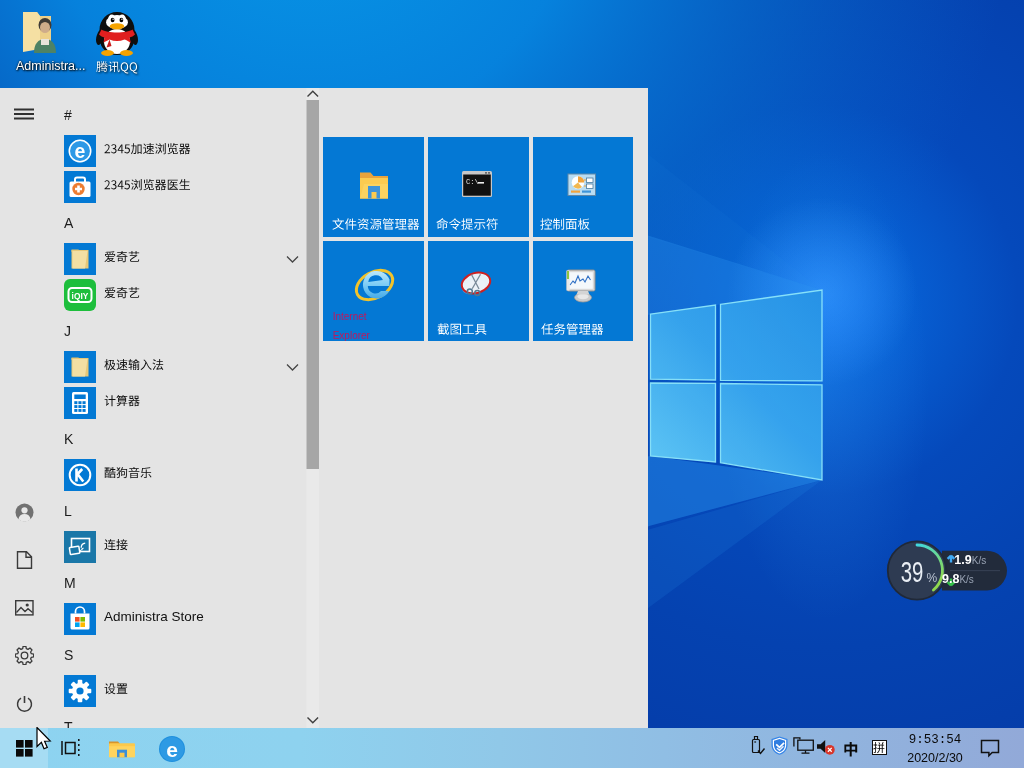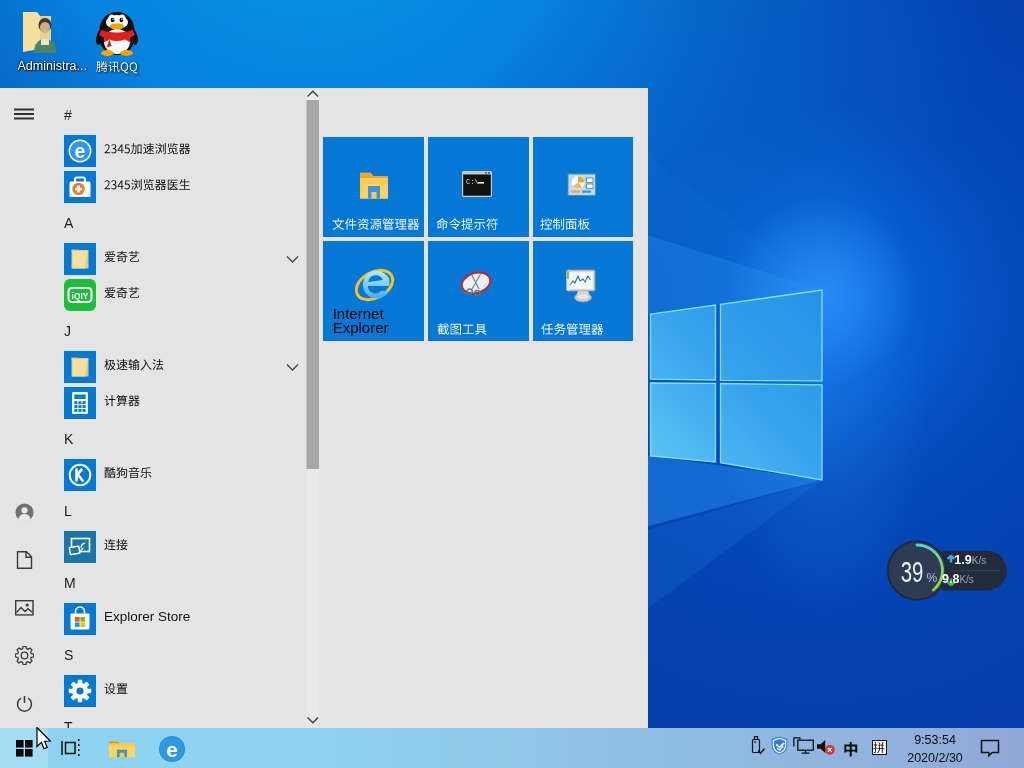--- a/index.html
+++ b/index.html
@@ -70,21 +70,21 @@
 <ellipse cx="17.6" cy="11" rx="1.9" ry="2.3" fill="#000"></ellipse>
 <ellipse cx="26.4" cy="11" rx="1.9" ry="2.3" fill="#000"></ellipse>
 <circle cx="18.1" cy="10.3" r="0.7" fill="#fff"></circle>
       <circle cx="26.9" cy="10.3" r="0.7" fill="#fff"></circle>
 <ellipse cx="22" cy="17.3" rx="7.2" ry="3.1" fill="#f5a300"></ellipse>
 <path d="M6.5,20.5 C12,24.5 32,24.5 37.5,20.5 L40,25.5 C38.5,27 36.5,28 34.5,28.5 L36,34 C34,32.5 31.5,31 29.5,30.5 C24.5,32.5 19.5,32.5 14.5,30.5 L8.5,33.5 L9.5,28.5 C7.5,28 5.5,27 4,25.5 Z" fill="#e01f1f"></path>
 <path d="M14.5,30.5 l-3,8 l5,-1.5 z" fill="#c81a1a"></path>
 <ellipse cx="12.5" cy="44" rx="6.5" ry="2.9" fill="#f5a300"></ellipse>
 <ellipse cx="31.5" cy="44" rx="6.5" ry="2.9" fill="#f5a300"></ellipse>
 </svg>
-    <div class="abs" style="left:8px;top:59px;width:79px;text-align:right;font-size:12.5px;color:#fff;text-shadow:1px 1px 2px #000,0 0 2px #000">Administra...</div>
+    <div class="abs" style="left:16px;top:59px;width:79px;text-align:left;font-size:12.5px;color:#fff;text-shadow:1px 1px 2px #000,0 0 2px #000">Administra...</div>
     <div class="abs" style="left:0;top:88px;width:648px;height:640px;background:#e4e4e4"></div>
     <svg class="abs" style="left:14px;top:108px" width="21" height="13">
       <rect y="0.5" width="20" height="2" fill="#303030"></rect>
       <rect y="5" width="20" height="2" fill="#303030"></rect>
       <rect y="9.5" width="20" height="2" fill="#303030"></rect>
     </svg>
 <svg class="abs" style="left:15px;top:503px" width="19" height="19">
 <circle cx="9.5" cy="9.5" r="9" fill="#717171"></circle>
 <circle cx="9.5" cy="7.3" r="3.1" fill="#e8e8e8"></circle>
 <path d="M3.4,16.3 c0.5,-3.6 3,-5.4 6.1,-5.4 c3.1,0 5.6,1.8 6.1,5.4 a9,9 0 0 1 -12.2,0 z" fill="#e8e8e8"></path>
@@ -292,21 +292,21 @@
  <path d="M1,6.2 h3.6 l4.6,-4.2 v13 l-4.6,-4.2 h-3.6 z" fill="#111"></path>
  <circle cx="13.8" cy="11.8" r="4.9" fill="#d8352a"></circle>
  <path d="M11.9,9.9 l3.8,3.8 m0,-3.8 l-3.8,3.8" stroke="#fff" stroke-width="1.3"></path>
 </svg>
 
 <svg class="abs" style="left:980px;top:739px" width="22" height="19">
  <path d="M1.5,1.5 h17 v12 h-6.3 l-3.3,3.3 v-3.3 h-7.4 z" fill="none" stroke="#111" stroke-width="1.5"></path>
 </svg>
 
 <div class="abs" style="left:871.5px;top:739.5px;width:15.5px;height:15.5px;background:#fefefe;border:1.2px solid #111"></div>
-<div class="abs" style="left:880px;top:733px;width:110px;text-align:center;font-size:12.5px;color:#0a0a0a;font-family:Liberation Sans, sans-serif">9:53:54</div>
+<div class="abs" style="left:880px;top:733px;width:110px;text-align:center;font-size:12.5px;color:#0a0a0a;font-family:Liberation Mono, monospace">9:53:54</div>
 <div class="abs" style="left:880px;top:750.5px;width:110px;text-align:center;font-size:12.5px;color:#0a0a0a;font-family:'Liberation Sans'">2020/2/30</div>
 
 <svg class="abs" style="left:880px;top:533px" width="140" height="75">
  <defs>
  <linearGradient id="arcg" x1="0" y1="0" x2="0.6" y2="1">
   <stop offset="0" stop-color="#3fd8e0"></stop>
           <stop offset="1" stop-color="#8fd84e"></stop>
  </linearGradient>
  </defs>
  <path d="M62,17.8 h45 a20,20 0 0 1 20,20 a20,20 0 0 1 -20,19.7 h-45 z" fill="#222b3b"></path>
@@ -350,37 +350,37 @@
     <div class="abs" style="left:64px;top:107.5px;font-size:14px;line-height:14px;color:#1c1c1c">#</div>
     <div class="abs" style="left:64px;top:215.5px;font-size:14px;line-height:14px;color:#1c1c1c">A</div>
     <div class="abs" style="left:64px;top:323.5px;font-size:14px;line-height:14px;color:#1c1c1c">J</div>
     <div class="abs" style="left:64px;top:431.5px;font-size:14px;line-height:14px;color:#1c1c1c">K</div>
     <div class="abs" style="left:64px;top:503.5px;font-size:14px;line-height:14px;color:#1c1c1c">L</div>
     <div class="abs" style="left:64px;top:575.5px;font-size:14px;line-height:14px;color:#1c1c1c">M</div>
     <div class="abs" style="left:64px;top:647.5px;font-size:14px;line-height:14px;color:#1c1c1c">S</div>
     <div class="abs" style="left:64px;top:719.5px;height:8.5px;width:20px;overflow:hidden">
       <div style="font-size:14px;line-height:14px;color:#1c1c1c">T</div>
     </div>
-    <div class="abs" style="left:104px;top:609.5px;font-size:13.5px;line-height:14px;color:#111">Explorer Store</div>
+    <div class="abs" style="left:104px;top:609.5px;font-size:13.5px;line-height:14px;color:#111">Administra Store</div>
     <svg style="position:absolute;left:331.5px;top:215.2px;overflow:visible" width="92" height="18">
       <path transform="translate(0,13.8)" d="M5.3 -10.3C5.7 -9.7 6.1 -8.8 6.2 -8.3L7.2 -8.7C7.1 -9.2 6.6 -10 6.3 -10.6ZM0.6 -8.3V-7.4H2.6C3.3 -5.5 4.3 -3.8 5.6 -2.5C4.2 -1.4 2.5 -0.5 0.5 0.1C0.6 0.3 0.9 0.8 1 1C3.1 0.3 4.9 -0.6 6.3 -1.8C7.7 -0.6 9.4 0.4 11.4 0.9C11.6 0.7 11.9 0.2 12.1 0.1C10.1 -0.5 8.4 -1.3 7 -2.5C8.3 -3.8 9.2 -5.4 10 -7.4H11.9V-8.3ZM6.3 -3.2C5.1 -4.4 4.2 -5.8 3.6 -7.4H8.9C8.3 -5.7 7.4 -4.3 6.3 -3.2Z M16.5 -4.3V-3.4H20.1V1H21V-3.4H24.4V-4.3H21V-7H23.9V-7.9H21V-10.4H20.1V-7.9H18.4C18.5 -8.5 18.7 -9.1 18.8 -9.7L17.9 -9.9C17.6 -8.2 17.1 -6.6 16.4 -5.6C16.6 -5.5 17 -5.2 17.2 -5.1C17.5 -5.6 17.8 -6.3 18.1 -7H20.1V-4.3ZM15.8 -10.5C15.2 -8.6 14.1 -6.7 12.9 -5.5C13.1 -5.2 13.3 -4.8 13.4 -4.5C13.8 -5 14.2 -5.5 14.6 -6V1H15.5V-7.5C16 -8.3 16.4 -9.3 16.7 -10.2Z M26.1 -9.4C27 -9.1 28.1 -8.5 28.7 -8L29.2 -8.8C28.6 -9.2 27.4 -9.7 26.5 -10.1ZM25.6 -6.2 25.9 -5.3C26.9 -5.7 28.2 -6.1 29.4 -6.5L29.2 -7.3C27.9 -6.9 26.5 -6.5 25.6 -6.2ZM27.3 -4.7V-1.2H28.2V-3.8H34.4V-1.2H35.4V-4.7ZM30.9 -3.4C30.6 -1.3 29.6 -0.2 25.6 0.2C25.8 0.5 26 0.8 26 1C30.3 0.4 31.4 -0.9 31.8 -3.4ZM31.4 -0.9C33 -0.4 35.1 0.4 36.1 1L36.7 0.2C35.6 -0.4 33.5 -1.2 32 -1.6ZM31.1 -10.5C30.7 -9.6 30.1 -8.5 29.1 -7.8C29.3 -7.7 29.6 -7.4 29.7 -7.2C30.3 -7.6 30.7 -8.1 31.1 -8.6H32.5C32.1 -7.3 31.3 -6.2 29.1 -5.6C29.2 -5.4 29.5 -5.1 29.6 -4.9C31.3 -5.4 32.3 -6.2 32.9 -7.2C33.7 -6.2 34.9 -5.4 36.3 -5C36.4 -5.2 36.7 -5.5 36.9 -5.7C35.3 -6 34 -6.9 33.3 -8C33.3 -8.2 33.4 -8.4 33.5 -8.6H35.3C35.1 -8.2 34.9 -7.8 34.8 -7.5L35.6 -7.3C35.9 -7.8 36.3 -8.5 36.6 -9.2L35.9 -9.4L35.8 -9.3H31.5C31.7 -9.7 31.8 -10 31.9 -10.3Z M44.2 -5.1H48V-4H44.2ZM44.2 -6.9H48V-5.8H44.2ZM43.8 -2.6C43.4 -1.7 42.9 -0.9 42.3 -0.2C42.5 -0.1 42.9 0.1 43.1 0.2C43.6 -0.4 44.2 -1.4 44.6 -2.3ZM47.4 -2.4C47.9 -1.6 48.5 -0.5 48.7 0.1L49.6 -0.3C49.3 -0.9 48.7 -1.9 48.2 -2.7ZM38.6 -9.7C39.3 -9.3 40.2 -8.7 40.7 -8.3L41.2 -9C40.8 -9.4 39.8 -10 39.1 -10.4ZM38 -6.3C38.7 -6 39.6 -5.4 40.1 -5L40.6 -5.8C40.1 -6.1 39.2 -6.6 38.5 -7ZM38.2 0.3 39.1 0.8C39.7 -0.4 40.4 -1.9 40.9 -3.2L40.1 -3.8C39.6 -2.3 38.8 -0.7 38.2 0.3ZM41.7 -9.9V-6.5C41.7 -4.4 41.6 -1.6 40.2 0.5C40.4 0.6 40.8 0.8 41 1C42.4 -1.2 42.6 -4.3 42.6 -6.5V-9H49.4V-9.9ZM45.6 -8.9C45.5 -8.5 45.4 -8 45.3 -7.6H43.4V-3.3H45.6V0C45.6 0.1 45.6 0.2 45.4 0.2C45.2 0.2 44.7 0.2 44.1 0.2C44.2 0.4 44.3 0.8 44.4 1C45.2 1 45.8 1 46.1 0.9C46.4 0.7 46.5 0.5 46.5 0V-3.3H48.9V-7.6H46.2C46.3 -7.9 46.5 -8.3 46.7 -8.7Z M52.6 -5.5V1H53.6V0.6H59.6V1H60.6V-2.1H53.6V-3H59.9V-5.5ZM59.6 -0.2H53.6V-1.4H59.6ZM55.5 -7.8C55.6 -7.5 55.8 -7.2 55.9 -7H51.3V-4.9H52.2V-6.2H60.5V-4.9H61.4V-7H56.9C56.7 -7.3 56.5 -7.7 56.3 -8ZM53.6 -4.8H59V-3.7H53.6ZM52.1 -10.6C51.8 -9.5 51.2 -8.4 50.5 -7.7C50.8 -7.6 51.2 -7.4 51.4 -7.2C51.7 -7.7 52 -8.2 52.4 -8.8H53.2C53.5 -8.3 53.8 -7.8 53.9 -7.4L54.7 -7.7C54.6 -8 54.4 -8.4 54.1 -8.8H56V-9.5H52.7C52.8 -9.8 52.9 -10.1 53 -10.4ZM57.4 -10.5C57.1 -9.6 56.7 -8.7 56.1 -8.1C56.4 -8 56.8 -7.8 56.9 -7.7C57.2 -8 57.4 -8.4 57.6 -8.8H58.5C58.9 -8.3 59.3 -7.7 59.4 -7.4L60.2 -7.7C60.1 -8 59.8 -8.4 59.5 -8.8H61.8V-9.5H58C58.1 -9.8 58.2 -10.1 58.3 -10.4Z M68.5 -6.8H70.4V-5.1H68.5ZM71.2 -6.8H73.1V-5.1H71.2ZM68.5 -9.1H70.4V-7.5H68.5ZM71.2 -9.1H73.1V-7.5H71.2ZM66.5 -0.3V0.6H74.6V-0.3H71.2V-2H74.2V-2.9H71.2V-4.3H74V-9.9H67.6V-4.3H70.3V-2.9H67.4V-2H70.3V-0.3ZM62.9 -1.2 63.2 -0.3C64.3 -0.7 65.7 -1.2 67.1 -1.6L66.9 -2.5L65.5 -2.1V-5.2H66.8V-6H65.5V-8.8H67V-9.7H63.1V-8.8H64.6V-6H63.2V-5.2H64.6V-1.8C64 -1.6 63.4 -1.4 62.9 -1.2Z M77.5 -9.1H79.6V-7.4H77.5ZM82.8 -9.1H85V-7.4H82.8ZM82.7 -6.1C83.2 -5.9 83.8 -5.5 84.2 -5.2H80.7C80.9 -5.7 81.2 -6.1 81.4 -6.5L80.5 -6.7V-9.9H76.6V-6.6H80.4C80.2 -6.1 79.9 -5.7 79.5 -5.2H75.7V-4.4H78.7C77.9 -3.7 76.8 -3 75.4 -2.5C75.6 -2.3 75.8 -2 75.9 -1.8L76.6 -2.1V1H77.5V0.6H79.6V0.9H80.5V-2.9H78.1C78.8 -3.3 79.4 -3.9 80 -4.4H82.3C82.8 -3.8 83.5 -3.3 84.2 -2.9H81.9V1H82.8V0.6H85V0.9H85.9V-2.1L86.5 -1.9C86.7 -2.1 86.9 -2.4 87.2 -2.6C85.8 -2.9 84.4 -3.6 83.4 -4.4H86.9V-5.2H84.7L85 -5.6C84.6 -5.9 83.8 -6.3 83.2 -6.6ZM81.9 -9.9V-6.6H85.9V-9.9ZM77.5 -0.2V-2H79.6V-0.2ZM82.8 -0.2V-2H85V-0.2Z" fill="#ffffff"></path>
     </svg>
     <svg style="position:absolute;left:435.6px;top:215.2px;overflow:visible" width="66" height="18">
       <path transform="translate(0,13.8)" d="M6.3 -10.7C5.1 -9 2.7 -7.4 0.4 -6.8C0.6 -6.5 0.9 -6.1 1 -5.9C1.9 -6.2 2.8 -6.6 3.7 -7.1V-6.4H8.7V-7.2C9.6 -6.7 10.5 -6.2 11.4 -5.9C11.6 -6.2 11.9 -6.6 12.1 -6.8C10.1 -7.3 8 -8.5 6.8 -9.8L7.1 -10.1ZM3.8 -7.2C4.7 -7.8 5.6 -8.5 6.3 -9.2C6.9 -8.5 7.8 -7.8 8.7 -7.2ZM1.6 -5.3V0H2.5V-1H5.4V-5.3ZM2.5 -4.5H4.5V-1.9H2.5ZM6.7 -5.3V1H7.7V-4.5H10.1V-1.8C10.1 -1.6 10 -1.6 9.8 -1.6C9.7 -1.6 9.1 -1.6 8.3 -1.6C8.5 -1.3 8.6 -1 8.6 -0.7C9.6 -0.7 10.2 -0.7 10.5 -0.9C10.9 -1 11 -1.3 11 -1.8V-5.3Z M17.5 -7C18.2 -6.4 19 -5.6 19.4 -5.1L20.1 -5.6C19.7 -6.2 18.9 -7 18.2 -7.5ZM14.6 -4.7V-3.8H21.4C20.7 -3.1 19.8 -2.2 18.9 -1.4C18.3 -1.8 17.6 -2.2 17 -2.6L16.3 -1.9C17.7 -1 19.5 0.2 20.4 1.1L21.1 0.3C20.7 -0 20.2 -0.4 19.7 -0.8C20.9 -2 22.3 -3.4 23.2 -4.4L22.5 -4.8L22.3 -4.7ZM18.9 -10.6C17.6 -8.8 15.2 -7.1 12.9 -6.1C13.2 -5.9 13.5 -5.6 13.6 -5.4C15.5 -6.2 17.4 -7.5 18.8 -9C20.2 -7.6 22.3 -6.2 24 -5.4C24.1 -5.6 24.5 -6 24.7 -6.2C22.9 -6.9 20.7 -8.3 19.4 -9.7L19.7 -10.1Z M31 -7.7H35.1V-6.7H31ZM31 -9.4H35.1V-8.4H31ZM30.1 -10.1V-6H36V-10.1ZM30.4 -3.7C30.2 -1.9 29.6 -0.5 28.5 0.4C28.7 0.6 29.1 0.9 29.2 1C29.9 0.4 30.4 -0.4 30.7 -1.3C31.5 0.5 32.8 0.8 34.7 0.8H36.9C36.9 0.6 37 0.2 37.1 -0C36.7 -0 35 -0 34.7 -0C34.3 -0 33.9 -0 33.5 -0.1V-2.1H36.1V-2.8H33.5V-4.3H36.7V-5.1H29.6V-4.3H32.6V-0.3C31.9 -0.7 31.4 -1.2 31 -2.3C31.1 -2.7 31.2 -3.1 31.2 -3.6ZM27.1 -10.5V-8H25.5V-7.1H27.1V-4.4C26.4 -4.2 25.8 -4 25.4 -3.9L25.6 -2.9L27.1 -3.4V-0.2C27.1 0 27 0.1 26.8 0.1C26.7 0.1 26.2 0.1 25.7 0.1C25.8 0.3 25.9 0.7 25.9 0.9C26.7 0.9 27.2 0.9 27.5 0.7C27.8 0.6 27.9 0.3 27.9 -0.2V-3.7L29.3 -4.2L29.2 -5L27.9 -4.6V-7.1H29.3V-8H27.9V-10.5Z M40.4 -4.4C39.9 -3 39 -1.6 37.9 -0.7C38.2 -0.6 38.6 -0.3 38.8 -0.1C39.8 -1.1 40.8 -2.6 41.4 -4.1ZM46 -4C47 -2.8 47.9 -1.2 48.2 -0.1L49.2 -0.6C48.8 -1.6 47.8 -3.2 46.9 -4.4ZM39.4 -9.6V-8.7H48.2V-9.6ZM38.2 -6.5V-5.6H43.3V-0.2C43.3 -0 43.2 0 43 0C42.7 0 41.9 0 41 0C41.2 0.3 41.4 0.7 41.4 1C42.5 1 43.2 1 43.7 0.8C44.1 0.7 44.3 0.4 44.3 -0.2V-5.6H49.3V-6.5Z M54.9 -3.5C55.5 -2.7 56.2 -1.6 56.5 -1L57.3 -1.4C57 -2.1 56.2 -3.1 55.7 -3.9ZM59.2 -6.8V-5.4H54.2V-4.5H59.2V-0.2C59.2 0 59.1 0.1 58.9 0.1C58.6 0.1 57.8 0.1 56.9 0.1C57 0.3 57.2 0.7 57.2 1C58.4 1 59.1 1 59.5 0.8C59.9 0.7 60.1 0.4 60.1 -0.2V-4.5H61.8V-5.4H60.1V-6.8ZM53.2 -6.9C52.6 -5.5 51.6 -4.2 50.5 -3.3C50.7 -3.1 51 -2.7 51.2 -2.5C51.6 -2.9 52 -3.3 52.4 -3.8V1H53.3V-5.1C53.6 -5.6 53.9 -6.1 54.1 -6.6ZM52.3 -10.5C51.9 -9.3 51.2 -8 50.5 -7.2C50.7 -7.1 51.1 -6.9 51.2 -6.7C51.6 -7.2 52 -7.8 52.4 -8.5H53.1C53.3 -7.9 53.6 -7.2 53.8 -6.8L54.7 -7.1C54.5 -7.5 54.2 -8 54 -8.5H55.9V-9.3H52.8C52.9 -9.6 53.1 -10 53.2 -10.3ZM57.2 -10.5C56.8 -9.3 56.1 -8.1 55.3 -7.3C55.5 -7.2 55.9 -6.9 56.1 -6.8C56.5 -7.2 57 -7.8 57.3 -8.5H58.2C58.5 -8 58.9 -7.4 59.1 -7L59.9 -7.3C59.8 -7.6 59.5 -8.1 59.2 -8.5H61.7V-9.3H57.7C57.9 -9.6 58 -10 58.1 -10.3Z" fill="#ffffff"></path>
     </svg>
     <svg style="position:absolute;left:540.1px;top:215.2px;overflow:visible" width="54" height="18">
       <path transform="translate(0,13.8)" d="M8.7 -6.9C9.5 -6.2 10.5 -5.2 11.1 -4.6L11.7 -5.2C11.1 -5.8 10.1 -6.8 9.3 -7.4ZM7 -7.4C6.4 -6.6 5.5 -5.8 4.6 -5.2C4.8 -5 5.1 -4.7 5.2 -4.5C6.1 -5.1 7.2 -6.1 7.8 -7.1ZM2.1 -10.5V-8.1H0.5V-7.2H2.1V-4.2C1.4 -4 0.9 -3.8 0.4 -3.7L0.6 -2.7L2.1 -3.3V-0.2C2.1 -0 2 0 1.8 0C1.7 0 1.2 0 0.7 0C0.8 0.3 0.9 0.7 0.9 0.9C1.7 0.9 2.2 0.9 2.5 0.7C2.8 0.6 2.9 0.3 2.9 -0.2V-3.6L4.3 -4.1L4.1 -4.9L2.9 -4.5V-7.2H4.2V-8.1H2.9V-10.5ZM4.2 -0.2V0.6H12.1V-0.2H8.6V-3.4H11.2V-4.2H5.2V-3.4H7.7V-0.2ZM7.4 -10.3C7.5 -9.9 7.7 -9.4 7.9 -9H4.6V-6.8H5.4V-8.2H11V-6.9H11.9V-9H8.9C8.8 -9.4 8.5 -10 8.2 -10.5Z M21 -9.3V-2.4H21.8V-9.3ZM23.2 -10.4V-0.3C23.2 -0.1 23.1 -0 22.9 -0C22.7 -0 22 -0 21.2 -0C21.4 0.2 21.5 0.7 21.6 1C22.5 1 23.2 0.9 23.6 0.8C24 0.6 24.1 0.3 24.1 -0.3V-10.4ZM14.3 -10.2C14 -9 13.6 -7.7 13 -6.9C13.2 -6.8 13.7 -6.7 13.8 -6.6C14.1 -6.9 14.3 -7.4 14.5 -7.8H16.1V-6.5H13.1V-5.7H16.1V-4.4H13.6V-0H14.5V-3.5H16.1V1H17V-3.5H18.8V-1C18.8 -0.8 18.7 -0.8 18.6 -0.8C18.4 -0.8 18 -0.8 17.5 -0.8C17.6 -0.6 17.7 -0.2 17.8 0C18.4 0 18.9 0 19.2 -0.1C19.5 -0.3 19.6 -0.5 19.6 -1V-4.4H17V-5.7H20.1V-6.5H17V-7.8H19.6V-8.7H17V-10.5H16.1V-8.7H14.8C14.9 -9.1 15.1 -9.6 15.2 -10Z M29.9 -4.2H32.5V-2.8H29.9ZM29.9 -4.9V-6.3H32.5V-4.9ZM29.9 -2H32.5V-0.5H29.9ZM25.7 -9.7V-8.8H30.6C30.5 -8.3 30.3 -7.7 30.2 -7.2H26.3V1H27.2V0.3H35.2V1H36.2V-7.2H31.2L31.6 -8.8H36.8V-9.7ZM27.2 -0.5V-6.3H29V-0.5ZM35.2 -0.5H33.4V-6.3H35.2Z M40 -10.5V-8.1H38.2V-7.2H39.9C39.5 -5.5 38.7 -3.5 37.9 -2.5C38.1 -2.2 38.3 -1.8 38.4 -1.6C39 -2.4 39.5 -3.8 40 -5.3V1H40.8V-5.7C41.2 -5.1 41.6 -4.3 41.7 -3.9L42.3 -4.6C42.1 -5 41.1 -6.4 40.8 -6.8V-7.2H42.3V-8.1H40.8V-10.5ZM48.5 -10.3C47.2 -9.7 44.8 -9.4 42.9 -9.3V-6.3C42.9 -4.3 42.7 -1.5 41.3 0.5C41.5 0.6 41.9 0.9 42.1 1C43.5 -0.9 43.7 -3.9 43.8 -6H44.1C44.5 -4.4 45 -3 45.8 -1.8C45 -0.9 44 -0.2 43 0.2C43.2 0.4 43.5 0.8 43.6 1C44.6 0.5 45.5 -0.2 46.4 -1C47 -0.1 47.9 0.6 48.9 1C49.1 0.8 49.4 0.4 49.6 0.2C48.5 -0.2 47.7 -0.9 47 -1.8C47.9 -3 48.5 -4.6 48.9 -6.7L48.3 -6.8L48.1 -6.8H43.8V-8.6C45.6 -8.7 47.8 -9 49.1 -9.5ZM47.8 -6C47.5 -4.6 47 -3.5 46.4 -2.6C45.8 -3.5 45.3 -4.7 45 -6Z" fill="#ffffff"></path>
     </svg>
     <svg style="position:absolute;left:437.4px;top:319.8px;overflow:visible" width="54" height="18">
       <path transform="translate(0,13.8)" d="M9 -9.8C9.7 -9.2 10.5 -8.5 10.9 -7.9L11.6 -8.5C11.2 -9 10.4 -9.7 9.7 -10.2ZM3.9 -6.2C4.1 -5.9 4.3 -5.5 4.5 -5.2H2.7C2.9 -5.6 3.1 -5.9 3.2 -6.3L2.5 -6.5C2 -5.4 1.3 -4.3 0.5 -3.6C0.7 -3.5 1 -3.2 1.1 -3.1C1.3 -3.3 1.5 -3.5 1.7 -3.7V0.7H2.5V0.1H6.6L6.2 0.4C6.5 0.5 6.8 0.8 6.9 1C7.6 0.5 8.2 -0.1 8.8 -0.7C9.2 0.3 9.8 0.9 10.6 0.9C11.5 0.9 11.8 0.3 12 -1.6C11.8 -1.7 11.4 -1.9 11.2 -2.1C11.2 -0.6 11 -0.1 10.7 -0.1C10.2 -0.1 9.8 -0.6 9.4 -1.6C10.2 -2.8 10.8 -4.2 11.3 -5.6L10.4 -5.9C10.1 -4.8 9.6 -3.7 9.1 -2.7C8.8 -3.8 8.6 -5.1 8.5 -6.6H11.9V-7.5H8.5C8.4 -8.4 8.4 -9.4 8.4 -10.5H7.5C7.5 -9.4 7.5 -8.4 7.6 -7.5H4.4V-8.6H6.7V-9.3H4.4V-10.5H3.5V-9.3H1.2V-8.6H3.5V-7.5H0.7V-6.6H7.6C7.7 -4.7 8 -3 8.4 -1.7C8 -1.1 7.5 -0.6 6.9 -0.2V-0.7H5.1V-1.6H6.7V-2.2H5.1V-3.1H6.7V-3.7H5.1V-4.5H7V-5.2H5.4C5.2 -5.6 4.9 -6.1 4.6 -6.5ZM4.3 -3.1V-2.2H2.5V-3.1ZM4.3 -3.7H2.5V-4.5H4.3ZM4.3 -1.6V-0.7H2.5V-1.6Z M17.2 -3.5C18.2 -3.3 19.5 -2.8 20.2 -2.5L20.6 -3.1C19.9 -3.5 18.6 -3.9 17.6 -4.1ZM15.9 -1.9C17.7 -1.7 19.8 -1.2 21 -0.8L21.4 -1.5C20.2 -1.9 18.1 -2.4 16.4 -2.5ZM13.6 -10V1H14.4V0.5H23V1H24V-10ZM14.4 -0.4V-9.1H23V-0.4ZM17.7 -8.8C17.1 -7.8 16 -6.9 14.9 -6.2C15.1 -6.1 15.4 -5.8 15.6 -5.7C15.9 -5.9 16.3 -6.2 16.7 -6.5C17.1 -6.1 17.6 -5.8 18.1 -5.4C17 -4.9 15.8 -4.5 14.7 -4.3C14.8 -4.2 15 -3.8 15.1 -3.6C16.4 -3.9 17.7 -4.3 18.9 -5C19.9 -4.4 21.1 -4 22.3 -3.7C22.4 -3.9 22.6 -4.2 22.8 -4.4C21.7 -4.6 20.6 -5 19.6 -5.4C20.6 -6 21.3 -6.7 21.9 -7.6L21.3 -7.9L21.2 -7.9H17.9C18.1 -8.1 18.3 -8.3 18.5 -8.6ZM17.2 -7 17.3 -7.1H20.6C20.1 -6.6 19.5 -6.2 18.8 -5.8C18.2 -6.2 17.6 -6.6 17.2 -7Z M25.6 -0.9V0H36.9V-0.9H31.7V-8.1H36.2V-9.1H26.3V-8.1H30.7V-0.9Z M45.1 -1.1C46.5 -0.4 47.9 0.4 48.8 1L49.5 0.3C48.6 -0.3 47.1 -1.1 45.7 -1.7ZM41.6 -1.7C40.8 -1 39.3 -0.2 38 0.3C38.2 0.5 38.5 0.8 38.7 1C40 0.5 41.5 -0.3 42.5 -1.1ZM40.1 -9.9V-2.6H38.1V-1.8H49.4V-2.6H47.5V-9.9ZM41 -2.6V-3.8H46.6V-2.6ZM41 -7.3H46.6V-6.3H41ZM41 -8.1V-9.1H46.6V-8.1ZM41 -5.6H46.6V-4.5H41Z" fill="#ffffff"></path>
     </svg>
     <svg style="position:absolute;left:541.0px;top:319.8px;overflow:visible" width="66" height="18">
       <path transform="translate(0,13.8)" d="M4.3 -0.4V0.5H11.8V-0.4H8.5V-4.2H12V-5.2H8.5V-8.6C9.6 -8.8 10.7 -9.1 11.5 -9.4L10.8 -10.2C9.3 -9.6 6.5 -9.1 4.2 -8.8C4.3 -8.6 4.5 -8.3 4.5 -8C5.5 -8.2 6.5 -8.3 7.5 -8.5V-5.2H3.8V-4.2H7.5V-0.4ZM3.7 -10.5C2.9 -8.5 1.6 -6.6 0.3 -5.4C0.5 -5.2 0.8 -4.7 0.9 -4.5C1.4 -4.9 1.9 -5.5 2.3 -6.2V1H3.2V-7.5C3.8 -8.4 4.2 -9.3 4.6 -10.2Z M18.1 -4.8C18 -4.3 17.9 -3.9 17.8 -3.5H14.1V-2.7H17.6C16.8 -1.1 15.4 -0.2 13.2 0.2C13.4 0.4 13.6 0.8 13.7 1C16.2 0.4 17.8 -0.7 18.6 -2.7H22.4C22.1 -1.1 21.9 -0.3 21.6 -0.1C21.5 0.1 21.3 0.1 21.1 0.1C20.8 0.1 19.9 0.1 19.1 -0C19.3 0.2 19.4 0.6 19.4 0.8C20.2 0.9 20.9 0.9 21.3 0.9C21.8 0.8 22.1 0.8 22.3 0.5C22.8 0.1 23.1 -0.8 23.3 -3.1C23.4 -3.2 23.4 -3.5 23.4 -3.5H18.8C18.9 -3.9 19 -4.3 19.1 -4.7ZM21.8 -8.4C21.1 -7.7 20.1 -7.1 18.9 -6.6C17.9 -7 17.1 -7.6 16.6 -8.2L16.7 -8.4ZM17.3 -10.5C16.6 -9.4 15.4 -8.1 13.6 -7.2C13.8 -7.1 14.1 -6.8 14.2 -6.5C14.8 -6.9 15.4 -7.3 15.9 -7.7C16.4 -7.1 17.1 -6.6 17.8 -6.2C16.3 -5.7 14.7 -5.4 13.1 -5.3C13.2 -5.1 13.4 -4.7 13.4 -4.5C15.3 -4.7 17.2 -5.1 18.9 -5.7C20.3 -5.1 22.1 -4.8 24 -4.6C24.1 -4.9 24.3 -5.2 24.5 -5.5C22.8 -5.6 21.3 -5.8 20 -6.2C21.4 -6.9 22.5 -7.7 23.3 -8.9L22.7 -9.3L22.6 -9.2H17.5C17.8 -9.6 18 -10 18.2 -10.3Z M27.6 -5.5V1H28.6V0.6H34.6V1H35.6V-2.1H28.6V-3H34.9V-5.5ZM34.6 -0.2H28.6V-1.4H34.6ZM30.5 -7.8C30.6 -7.5 30.8 -7.2 30.9 -7H26.3V-4.9H27.2V-6.2H35.5V-4.9H36.4V-7H31.9C31.7 -7.3 31.5 -7.7 31.3 -8ZM28.6 -4.8H34V-3.7H28.6ZM27.1 -10.6C26.8 -9.5 26.2 -8.4 25.5 -7.7C25.8 -7.6 26.2 -7.4 26.4 -7.2C26.7 -7.7 27.1 -8.2 27.4 -8.8H28.2C28.5 -8.3 28.8 -7.8 28.9 -7.4L29.7 -7.7C29.6 -8 29.4 -8.4 29.1 -8.8H31.1V-9.5H27.7C27.8 -9.8 27.9 -10.1 28 -10.4ZM32.4 -10.5C32.1 -9.6 31.7 -8.7 31.1 -8.1C31.4 -8 31.8 -7.8 31.9 -7.7C32.2 -8 32.4 -8.4 32.6 -8.8H33.5C33.9 -8.3 34.3 -7.7 34.4 -7.4L35.2 -7.7C35.1 -8 34.8 -8.4 34.5 -8.8H36.8V-9.5H33C33.1 -9.8 33.2 -10.1 33.3 -10.4Z M43.5 -6.8H45.4V-5.1H43.5ZM46.2 -6.8H48.1V-5.1H46.2ZM43.5 -9.1H45.4V-7.5H43.5ZM46.2 -9.1H48.1V-7.5H46.2ZM41.5 -0.3V0.6H49.6V-0.3H46.2V-2H49.2V-2.9H46.2V-4.3H49V-9.9H42.6V-4.3H45.3V-2.9H42.4V-2H45.3V-0.3ZM37.9 -1.2 38.2 -0.3C39.3 -0.7 40.7 -1.2 42.1 -1.6L41.9 -2.5L40.5 -2.1V-5.2H41.8V-6H40.5V-8.8H42V-9.7H38.1V-8.8H39.6V-6H38.2V-5.2H39.6V-1.8C39 -1.6 38.4 -1.4 37.9 -1.2Z M52.5 -9.1H54.6V-7.4H52.5ZM57.8 -9.1H60V-7.4H57.8ZM57.7 -6.1C58.2 -5.9 58.8 -5.5 59.2 -5.2H55.6C55.9 -5.7 56.2 -6.1 56.4 -6.5L55.5 -6.7V-9.9H51.6V-6.6H55.4C55.2 -6.1 54.9 -5.7 54.5 -5.2H50.6V-4.4H53.7C52.9 -3.7 51.8 -3 50.4 -2.5C50.6 -2.3 50.8 -2 50.9 -1.8L51.6 -2.1V1H52.5V0.6H54.6V0.9H55.5V-2.9H53.1C53.8 -3.3 54.4 -3.9 55 -4.4H57.3C57.8 -3.8 58.5 -3.3 59.2 -2.9H56.9V1H57.8V0.6H60V0.9H60.9V-2.1L61.5 -1.9C61.7 -2.1 61.9 -2.4 62.1 -2.6C60.8 -2.9 59.4 -3.6 58.4 -4.4H61.9V-5.2H59.7L60 -5.6C59.6 -5.9 58.8 -6.3 58.2 -6.6ZM56.9 -9.9V-6.6H60.9V-9.9ZM52.5 -0.2V-2H54.6V-0.2ZM57.8 -0.2V-2H60V-0.2Z" fill="#ffffff"></path>
     </svg>
-    <div class="abs" style="left:332.7px;top:306.5px;font-size:15px;line-height:14px;color:#000000">Internet<br>Explorer</div>
+    <div class="abs" style="left:332.7px;top:306.5px;font-size:10px;line-height:19px;color:#be185d">Internet<br>Explorer</div>
     <svg style="position:absolute;left:95.5px;top:57.8px;overflow:visible" width="46" height="17" filter="drop-shadow(1px 1px 1px #000)">
       <path transform="translate(0,13.2)" d="M9.6 -10C9.5 -9.6 9.2 -9 9 -8.6L9.7 -8.4C9.9 -8.7 10.2 -9.2 10.5 -9.7ZM5 -9.8C5.3 -9.3 5.5 -8.7 5.6 -8.4L6.3 -8.6C6.3 -9 6 -9.6 5.7 -10ZM4.7 -1.4V-0.8H9.2V-1.4ZM1 -9.6V-5.3C1 -3.6 0.9 -1.1 0.3 0.6C0.5 0.6 0.9 0.8 1 0.9C1.4 -0.2 1.6 -1.7 1.7 -3.1H3.3V-0.1C3.3 0 3.2 0.1 3.1 0.1C2.9 0.1 2.5 0.1 2 0.1C2.1 0.3 2.2 0.6 2.3 0.8C3 0.8 3.4 0.8 3.7 0.7C3.9 0.6 4 0.3 4 -0.1V-4.3C4.2 -4.1 4.4 -3.9 4.5 -3.8C4.9 -4 5.3 -4.3 5.6 -4.6V-4.2H8.8C8.7 -3.7 8.6 -3.3 8.5 -2.9H6.3L6.5 -3.8L5.7 -3.9C5.6 -3.4 5.4 -2.7 5.3 -2.2H10.1C9.9 -0.7 9.8 -0.1 9.6 0.1C9.5 0.2 9.3 0.2 9.1 0.2C8.9 0.2 8.4 0.2 7.9 0.1C8 0.3 8.1 0.6 8.1 0.9C8.7 0.9 9.2 0.9 9.5 0.9C9.8 0.9 10 0.8 10.2 0.6C10.5 0.3 10.7 -0.6 10.9 -2.6C10.9 -2.7 10.9 -2.9 10.9 -2.9H9.3C9.4 -3.4 9.6 -4.2 9.7 -4.8C10.1 -4.4 10.6 -4.1 11.1 -3.9C11.2 -4.1 11.5 -4.4 11.7 -4.5C10.9 -4.8 10.2 -5.3 9.8 -5.9H11.5V-6.6H7.2C7.3 -6.9 7.5 -7.2 7.6 -7.6H11.1V-8.3H7.8C8 -8.8 8.1 -9.4 8.2 -10L7.4 -10.1C7.3 -9.4 7.1 -8.9 7 -8.3H4.6V-7.6H6.7C6.6 -7.2 6.4 -6.9 6.2 -6.6H4.2V-5.9H5.7C5.3 -5.3 4.7 -4.8 4 -4.4V-9.6ZM8.9 -5.9C9.1 -5.5 9.4 -5.1 9.7 -4.8H5.9C6.2 -5.1 6.5 -5.5 6.7 -5.9ZM1.8 -8.8H3.3V-6.8H1.8ZM1.8 -6H3.3V-3.9H1.7L1.8 -5.3Z M13.4 -9.3C14 -8.7 14.7 -8 15 -7.5L15.7 -8.1C15.3 -8.6 14.6 -9.3 14 -9.8ZM12.5 -6.3V-5.4H14.2V-1.3C14.2 -0.8 13.8 -0.4 13.6 -0.3C13.8 -0.1 14 0.3 14.1 0.5C14.3 0.2 14.6 -0 16.6 -1.7C16.6 -1.8 16.4 -2.2 16.3 -2.4L15.1 -1.5V-6.3ZM16.3 -9.4V-8.6H18V-5.1H16.2V-4.3H18V0.8H18.9V-4.3H20.7V-5.1H18.9V-8.6H21.2C21.2 -3.4 21.2 0.5 22.5 0.9C23.1 1.1 23.5 0.7 23.6 -1.2C23.5 -1.4 23.2 -1.7 23.1 -1.9C23 -0.9 22.9 0 22.8 -0C22 -0.2 22.1 -4.3 22.1 -9.4Z M28.5 -0.8C26.9 -0.8 25.8 -2.2 25.8 -4.4C25.8 -6.6 26.9 -8 28.5 -8C30 -8 31.1 -6.6 31.1 -4.4C31.1 -2.2 30 -0.8 28.5 -0.8ZM31.1 2.2C31.7 2.2 32.1 2.1 32.4 2L32.2 1.2C32 1.2 31.7 1.3 31.3 1.3C30.3 1.3 29.5 0.9 29.1 0.1C31 -0.2 32.2 -1.9 32.2 -4.4C32.2 -7.2 30.7 -9 28.5 -9C26.2 -9 24.7 -7.2 24.7 -4.4C24.7 -1.8 26 -0.1 27.9 0.1C28.4 1.3 29.5 2.2 31.1 2.2Z M37.4 -0.8C35.8 -0.8 34.7 -2.2 34.7 -4.4C34.7 -6.6 35.8 -8 37.4 -8C38.9 -8 40 -6.6 40 -4.4C40 -2.2 38.9 -0.8 37.4 -0.8ZM40 2.2C40.6 2.2 41 2.1 41.3 2L41.1 1.2C40.9 1.2 40.6 1.3 40.2 1.3C39.2 1.3 38.4 0.9 38 0.1C39.9 -0.2 41.1 -1.9 41.1 -4.4C41.1 -7.2 39.6 -9 37.4 -9C35.1 -9 33.6 -7.2 33.6 -4.4C33.6 -1.8 34.9 -0.1 36.8 0.1C37.3 1.3 38.4 2.2 40 2.2Z" fill="#ffffff"></path>
     </svg>
     <svg style="position:absolute;left:842.5px;top:738.0px;overflow:visible" width="20" height="22">
       <path transform="translate(0,17.1)" d="M6.7 -13.2V-10.5H1.4V-2.6H3.2V-3.5H6.7V1.4H8.7V-3.5H12.2V-2.7H14.2V-10.5H8.7V-13.2ZM3.2 -5.3V-8.6H6.7V-5.3ZM12.2 -5.3H8.7V-8.6H12.2Z" fill="#0a0a0a"></path>
     </svg>
     <svg style="position:absolute;left:873.0px;top:739.1px;overflow:visible" width="16" height="17">
       <path transform="translate(0,13.2)" d="M5.4 -9.7C5.9 -9 6.3 -8.1 6.5 -7.6L7.3 -8C7.1 -8.5 6.6 -9.3 6.2 -10ZM2 -10.1V-7.7H0.5V-6.8H2V-4.2C1.4 -4 0.8 -3.8 0.3 -3.7L0.6 -2.8L2 -3.3V-0.2C2 -0 1.9 0 1.8 0C1.6 0 1.2 0 0.7 0C0.8 0.3 0.9 0.7 0.9 0.9C1.7 0.9 2.1 0.9 2.4 0.7C2.7 0.6 2.8 0.3 2.8 -0.2V-3.6L4 -4L3.9 -4.8L2.8 -4.5V-6.8H4V-7.7H2.8V-10.1ZM8.8 -6.7V-4.3H7V-4.4V-6.7ZM9.7 -10.1C9.5 -9.3 9 -8.2 8.6 -7.5H4.7V-6.7H6.2V-4.4V-4.3H4.3V-3.4H6.1C6 -2.1 5.6 -0.6 4 0.4C4.2 0.5 4.5 0.8 4.6 1C6.4 -0.2 6.9 -1.9 7 -3.4H8.8V0.9H9.7V-3.4H11.4V-4.3H9.7V-6.7H11.1V-7.5H9.5C9.9 -8.2 10.3 -9 10.7 -9.7Z" fill="#0a0a0a"></path>
     </svg>
   </div>

